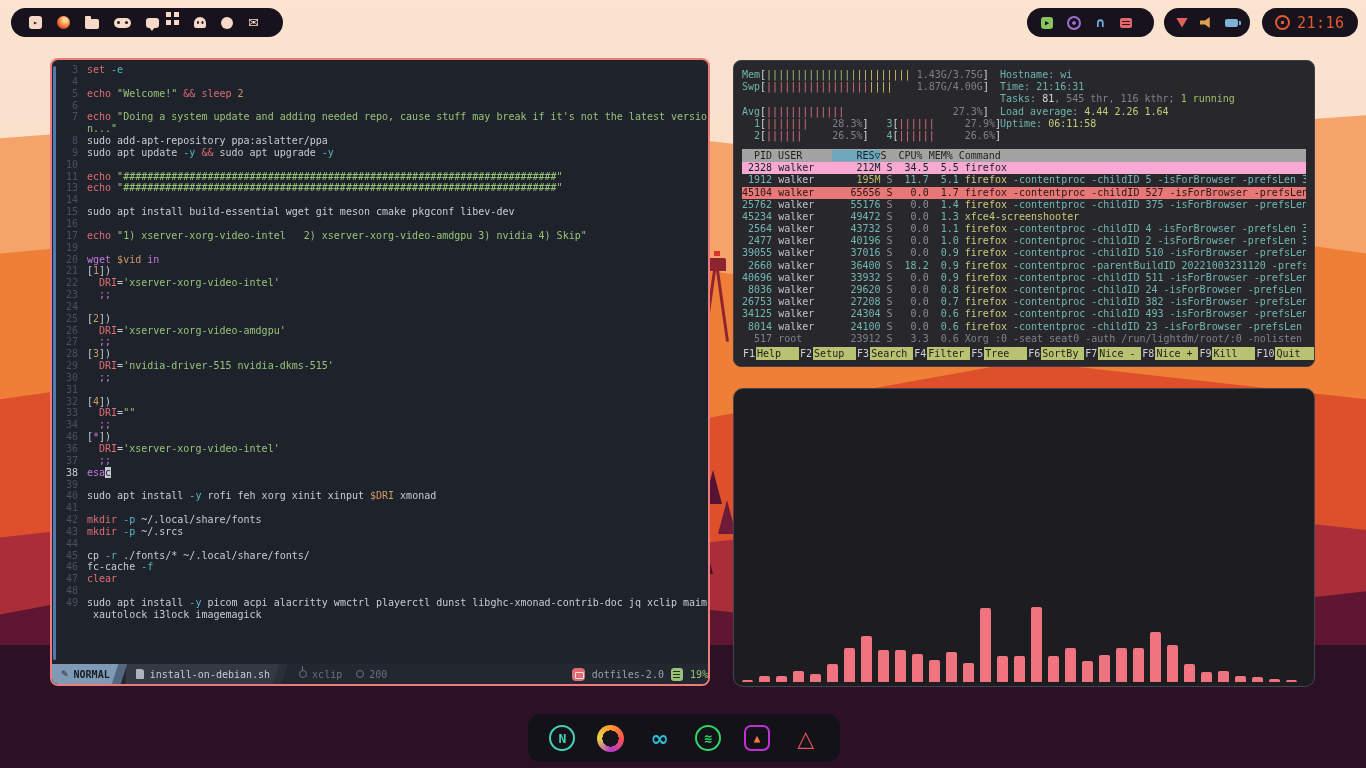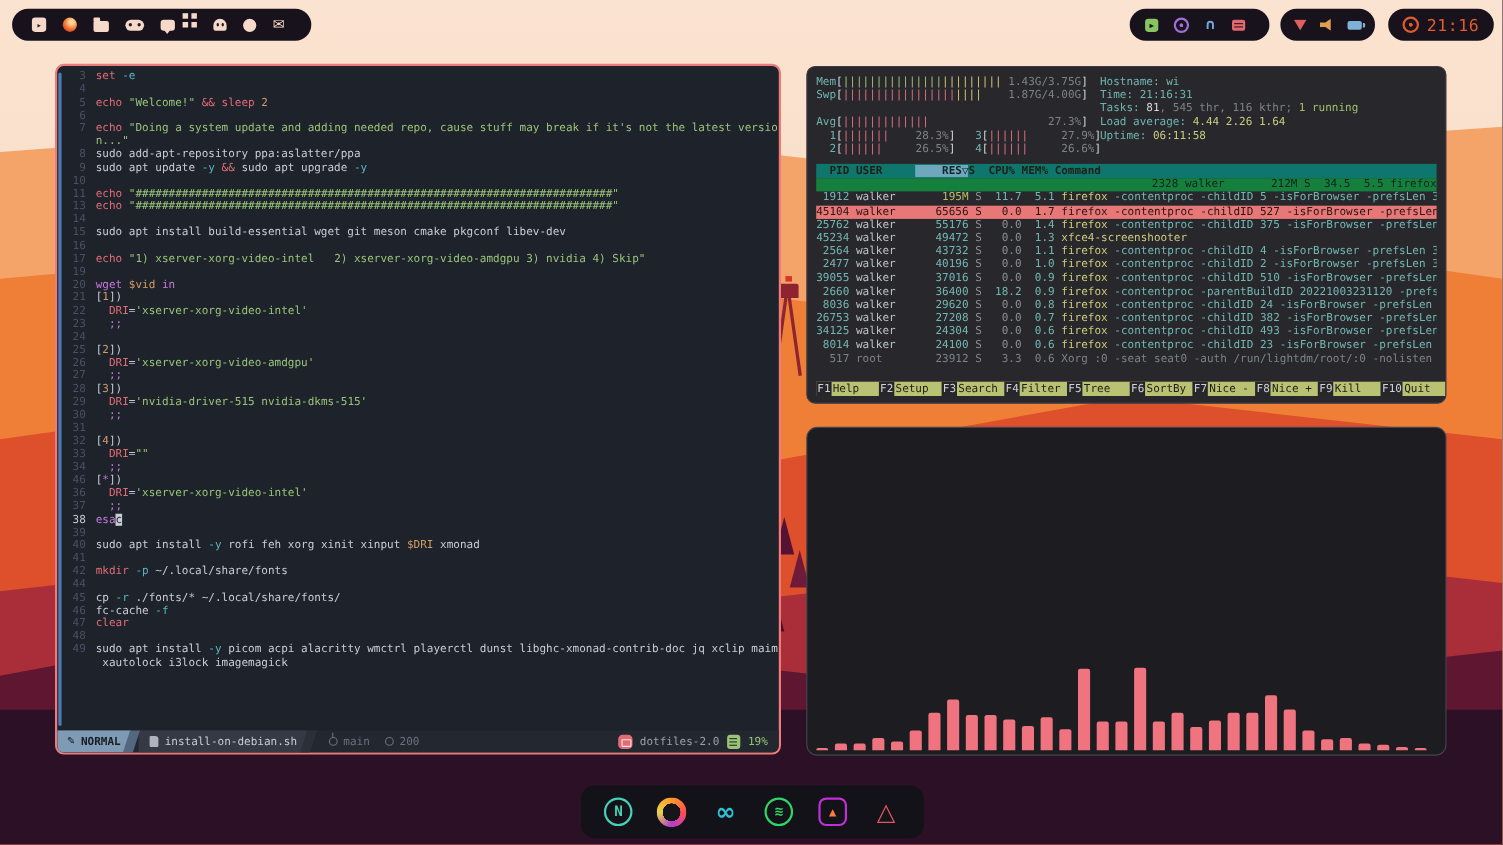--- a/index.html
+++ b/index.html
@@ -68,21 +68,21 @@
   .ltext{white-space:pre;}
   .tok-r{color:#e06c75}.tok-g{color:#98c379}.tok-c{color:#56b6c2}
   .tok-p{color:#c678dd}.tok-o{color:#d19a66}.tok-f{color:#c8ccd4}
   .tok-k{background:#c8ccd4;color:#1e222a;}
   .statusline{height:20px;background:#23272f;display:flex;align-items:center;font-size:10px;flex:none;}
   .sl-mode{background:#7f9ab5;color:#171b22;height:100%;display:flex;align-items:center;gap:5px;padding:0 9px;font-weight:bold;}
   .sl-sep1{width:9px;height:100%;background:#53677f;transform:skewX(-18deg);margin-left:-4px;}
   .sl-file{background:#343943;color:#c5cad3;height:100%;display:flex;align-items:center;gap:6px;padding:0 10px;margin-left:2px;}
   .sl-sep2{width:9px;height:100%;background:#2b3038;transform:skewX(-18deg);margin-left:-4px;}
   .sl-dim{color:#697180;display:flex;align-items:center;gap:5px;margin-left:14px;}
-  .sl-right{margin-left:auto;display:flex;align-items:center;gap:7px;padding-right:10px;color:#9aa0a8;}
+  .sl-right{margin-left:auto;display:flex;align-items:center;gap:7px;color:#9aa0a8;}
   .vim-ico{font-family:"DejaVu Sans",sans-serif;font-size:9px;}
   .doc-ico{width:8px;height:10px;background:#aeb4bd;border-radius:1px 3px 1px 1px;}
   .branch-ico{width:6px;height:6px;border:1.5px solid #697180;border-radius:50%;position:relative;}
   .branch-ico::after{content:"";position:absolute;left:1.5px;top:-5px;width:1.5px;height:4px;background:#697180;}
   .target-ico{width:6px;height:6px;border:1.5px solid #697180;border-radius:50%;}
   .repo-ico{width:13px;height:13px;background:#e06c75;border-radius:4px;position:relative;}
   .repo-ico::after{content:"";position:absolute;left:3px;top:4px;width:7px;height:5px;border:1.5px solid #f7e3e3;border-radius:1px;}
   .batt-ico{width:12px;height:13px;background:#98c379;border-radius:3px;position:relative;}
   .batt-ico::after{content:"";position:absolute;left:2.5px;top:3px;width:7px;height:1.5px;background:#2a3322;box-shadow:0 3px 0 #2a3322,0 6px 0 #2a3322;}
   .sl-batt{color:#98c379;}
@@ -90,26 +90,26 @@
   .htop{position:absolute;left:733px;top:60px;width:582px;height:307px;background:#28282c;
         border:1px solid #3c3c46;border-radius:8px;box-sizing:border-box;overflow:hidden;
         padding:8px 0 0 8px;font-size:10px;}
   .hrow{position:relative;height:12.2px;line-height:12.2px;white-space:pre;}
   .hleft{white-space:pre;}
   .hright{position:absolute;left:258px;top:0;white-space:pre;}
   .ht-l{color:#6fb3b0}.ht-w{color:#d6d9dd}.ht-d{color:#7d8288}.ht-g{color:#9ec06a}
   .ht-y{color:#c6cc7d}.ht-t{color:#28282c}
   .ht-bg{color:#a0c070}.ht-by{color:#d8c573}.ht-br{color:#e07080}
   .hspacer{height:7px;}
-  .colhead{height:13px;line-height:13px;background:#0f766e;color:#1f2014;white-space:pre;margin-right:8px;font-weight:bold;}
+  .colhead{height:13px;line-height:13px;background:#a3a3a3;color:#1f2014;white-space:pre;margin-right:8px;font-weight:normal;}
   .colhead .sort{background:#6fa8bc;color:#10242a;}
   .prow{height:12.2px;line-height:12.2px;white-space:pre;overflow:hidden;margin-right:8px;}
   .pv{color:#72b6b2}.pu{color:#bdc2c9}.ps{color:#8a8f95}.pz{color:#8a8f95}
   .pm{color:#b5bd68}.pb{color:#cbcb7c}
-  .prow.selected{background:#15803d;text-align:right;}
+  .prow.selected{background:#f9a8d4;}
   .prow.selected span{color:#0f2320;}
   .prow.tagged{background:#e87878;}
   .prow.tagged span{color:#2a1414;}
   .prow.dimrow span{color:#7d8288;}
   .fnbar{position:absolute;left:8px;right:0;bottom:6px;height:13px;line-height:13px;background:#b9c173;display:flex;white-space:pre;}
   .fk{background:#26262b;color:#cfd3d8;padding:0 1px;}
   .fl{color:#1f2014;min-width:42px;padding-left:1px;}
   .fl:last-child{flex:1;}
   
   .viz{position:absolute;left:733px;top:388px;width:582px;height:299px;background:#1c1c21;
@@ -212,20 +212,21 @@
         <div class="cline"><span class="lnum">33</span><span class="ltext"><span class="tok-f">  </span><span class="tok-r">DRI</span><span class="tok-f">=</span><span class="tok-g">""</span></span></div>
         <div class="cline"><span class="lnum">34</span><span class="ltext"><span class="tok-p">  ;;</span></span></div>
         <div class="cline"><span class="lnum">46</span><span class="ltext"><span class="tok-f">[</span><span class="tok-p">*</span><span class="tok-f">])</span></span></div>
         <div class="cline"><span class="lnum">36</span><span class="ltext"><span class="tok-f">  </span><span class="tok-r">DRI</span><span class="tok-f">=</span><span class="tok-g">'xserver-xorg-video-intel'</span></span></div>
         <div class="cline"><span class="lnum">37</span><span class="ltext"><span class="tok-p">  ;;</span></span></div>
         <div class="cline"><span class="lnum act">38</span><span class="ltext"><span class="tok-p">esa</span><span class="tok-k">c</span></span></div>
         <div class="cline"><span class="lnum">39</span><span class="ltext"></span></div>
         <div class="cline"><span class="lnum">40</span><span class="ltext"><span class="tok-f">sudo apt install </span><span class="tok-c">-y</span><span class="tok-f"> rofi feh xorg xinit xinput </span><span class="tok-o">$DRI</span><span class="tok-f"> xmonad</span></span></div>
         <div class="cline"><span class="lnum">41</span><span class="ltext"></span></div>
         <div class="cline"><span class="lnum">42</span><span class="ltext"><span class="tok-r">mkdir</span><span class="tok-c"> -p</span><span class="tok-f"> ~/.local/share/fonts</span></span></div>
+        <div class="cline"><span class="lnum">43</span><span class="ltext"><span class="tok-r">mkdir</span><span class="tok-c"> -p</span><span class="tok-f"> ~/.srcs</span></span></div>
         <div class="cline"><span class="lnum">44</span><span class="ltext"></span></div>
         <div class="cline"><span class="lnum">45</span><span class="ltext"><span class="tok-f">cp </span><span class="tok-c">-r</span><span class="tok-f"> ./fonts/* ~/.local/share/fonts/</span></span></div>
         <div class="cline"><span class="lnum">46</span><span class="ltext"><span class="tok-f">fc-cache </span><span class="tok-c">-f</span></span></div>
         <div class="cline"><span class="lnum">47</span><span class="ltext"><span class="tok-r">clear</span></span></div>
         <div class="cline"><span class="lnum">48</span><span class="ltext"></span></div>
         <div class="cline"><span class="lnum">49</span><span class="ltext"><span class="tok-f">sudo apt install </span><span class="tok-c">-y</span><span class="tok-f"> picom acpi alacritty wmctrl playerctl dunst libghc-xmonad-contrib-doc jq xclip maim</span></span></div>
         <div class="cline"><span class="lnum"></span><span class="ltext"><span class="tok-f"> xautolock i3lock imagemagick</span></span></div>
       </div>
     <div class="statusline">
       <div class="sl-mode">
@@ -233,21 +234,21 @@
         <span>NORMAL</span>
       </div>
       <div class="sl-sep1"></div>
       <div class="sl-file">
         <span class="doc-ico"></span>
         <span>install-on-debian.sh</span>
       </div>
       <div class="sl-sep2"></div>
       <div class="sl-dim">
         <span class="branch-ico"></span>
-        <span>main</span>
+        <span>xclip</span>
       </div>
       <div class="sl-dim">
         <span class="target-ico"></span>
         <span>200</span>
       </div>
       <div class="sl-right">
         <span class="repo-ico"></span>
         <span>dotfiles-2.0</span>
         <span class="batt-ico"></span>
         <span class="sl-batt">19%</span>
@@ -269,20 +270,21 @@
     <div>
         <div class="prow selected"><span class="pv"> 2328 </span><span class="pu">walker    </span><span class="pm">   212M </span><span class="ps">S </span><span class="pv"> 34.5 </span><span class="pv"> 5.5 </span><span class="pb">firefox</span></div>
         <div class="prow"><span class="pv"> 1912 </span><span class="pu">walker    </span><span class="pm">   195M </span><span class="ps">S </span><span class="pv"> 11.7 </span><span class="pv"> 5.1 </span><span class="pb">firefox</span><span class="pv"> -contentproc -childID 5 -isForBrowser -prefsLen 32</span></div>
         <div class="prow tagged"><span class="pv">45104 </span><span class="pu">walker    </span><span class="pv">  65656 </span><span class="ps">S </span><span class="pz">  0.0 </span><span class="pv"> 1.7 </span><span class="pb">firefox</span><span class="pv"> -contentproc -childID 527 -isForBrowser -prefsLen</span></div>
         <div class="prow"><span class="pv">25762 </span><span class="pu">walker    </span><span class="pv">  55176 </span><span class="ps">S </span><span class="pz">  0.0 </span><span class="pv"> 1.4 </span><span class="pb">firefox</span><span class="pv"> -contentproc -childID 375 -isForBrowser -prefsLen</span></div>
         <div class="prow"><span class="pv">45234 </span><span class="pu">walker    </span><span class="pv">  49472 </span><span class="ps">S </span><span class="pz">  0.0 </span><span class="pv"> 1.3 </span><span class="pb">xfce4-screenshooter</span></div>
         <div class="prow"><span class="pv"> 2564 </span><span class="pu">walker    </span><span class="pv">  43732 </span><span class="ps">S </span><span class="pz">  0.0 </span><span class="pv"> 1.1 </span><span class="pb">firefox</span><span class="pv"> -contentproc -childID 4 -isForBrowser -prefsLen 32</span></div>
         <div class="prow"><span class="pv"> 2477 </span><span class="pu">walker    </span><span class="pv">  40196 </span><span class="ps">S </span><span class="pz">  0.0 </span><span class="pv"> 1.0 </span><span class="pb">firefox</span><span class="pv"> -contentproc -childID 2 -isForBrowser -prefsLen 32</span></div>
         <div class="prow"><span class="pv">39055 </span><span class="pu">walker    </span><span class="pv">  37016 </span><span class="ps">S </span><span class="pz">  0.0 </span><span class="pv"> 0.9 </span><span class="pb">firefox</span><span class="pv"> -contentproc -childID 510 -isForBrowser -prefsLen</span></div>
         <div class="prow"><span class="pv"> 2660 </span><span class="pu">walker    </span><span class="pv">  36400 </span><span class="ps">S </span><span class="pv"> 18.2 </span><span class="pv"> 0.9 </span><span class="pb">firefox</span><span class="pv"> -contentproc -parentBuildID 20221003231120 -prefsL</span></div>
+        <div class="prow"><span class="pv">40696 </span><span class="pu">walker    </span><span class="pv">  33932 </span><span class="ps">S </span><span class="pz">  0.0 </span><span class="pv"> 0.9 </span><span class="pb">firefox</span><span class="pv"> -contentproc -childID 511 -isForBrowser -prefsLen</span></div>
         <div class="prow"><span class="pv"> 8036 </span><span class="pu">walker    </span><span class="pv">  29620 </span><span class="ps">S </span><span class="pz">  0.0 </span><span class="pv"> 0.8 </span><span class="pb">firefox</span><span class="pv"> -contentproc -childID 24 -isForBrowser -prefsLen 3</span></div>
         <div class="prow"><span class="pv">26753 </span><span class="pu">walker    </span><span class="pv">  27208 </span><span class="ps">S </span><span class="pz">  0.0 </span><span class="pv"> 0.7 </span><span class="pb">firefox</span><span class="pv"> -contentproc -childID 382 -isForBrowser -prefsLen</span></div>
         <div class="prow"><span class="pv">34125 </span><span class="pu">walker    </span><span class="pv">  24304 </span><span class="ps">S </span><span class="pz">  0.0 </span><span class="pv"> 0.6 </span><span class="pb">firefox</span><span class="pv"> -contentproc -childID 493 -isForBrowser -prefsLen</span></div>
         <div class="prow"><span class="pv"> 8014 </span><span class="pu">walker    </span><span class="pv">  24100 </span><span class="ps">S </span><span class="pz">  0.0 </span><span class="pv"> 0.6 </span><span class="pb">firefox</span><span class="pv"> -contentproc -childID 23 -isForBrowser -prefsLen 3</span></div>
         <div class="prow dimrow"><span class="pv">  517 </span><span class="pu">root      </span><span class="pv">  23912 </span><span class="ps">S </span><span class="pv">  3.3 </span><span class="pv"> 0.6 </span><span class="pb">Xorg</span><span class="pv"> :0 -seat seat0 -auth /run/lightdm/root/:0 -nolisten t</span></div>
       </div>
     <div class="fnbar"><span class="fk">F1</span><span class="fl">Help</span><span class="fk">F2</span><span class="fl">Setup</span><span class="fk">F3</span><span class="fl">Search</span><span class="fk">F4</span><span class="fl">Filter</span><span class="fk">F5</span><span class="fl">Tree</span><span class="fk">F6</span><span class="fl">SortBy</span><span class="fk">F7</span><span class="fl">Nice -</span><span class="fk">F8</span><span class="fl">Nice +</span><span class="fk">F9</span><span class="fl">Kill</span><span class="fk">F10</span><span class="fl">Quit</span></div>
   </div>
 
   <div class="viz">

